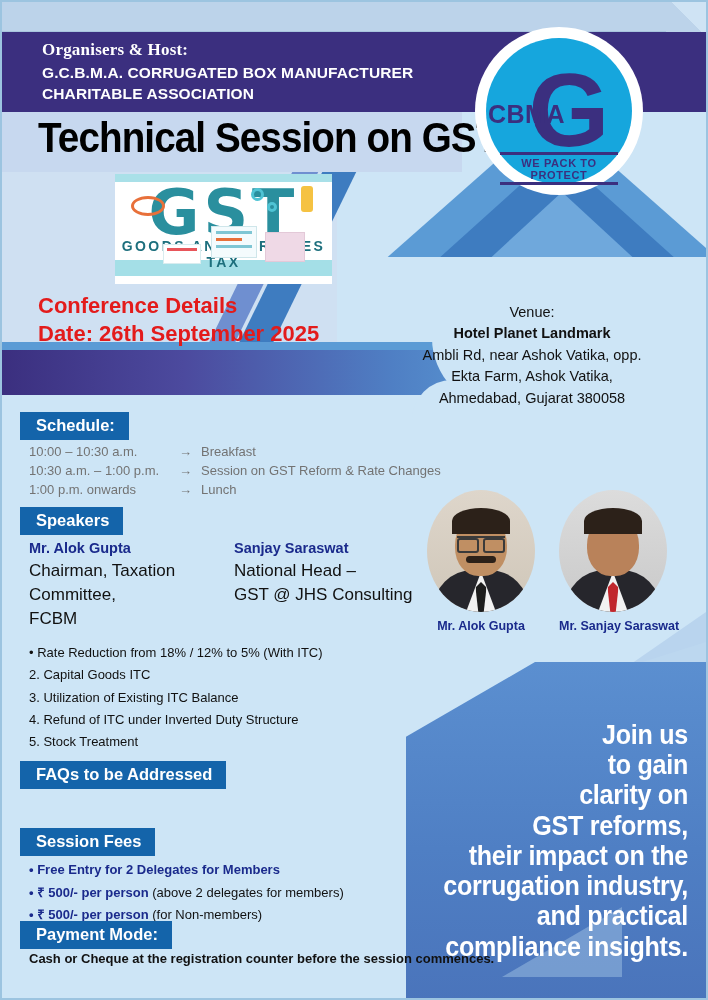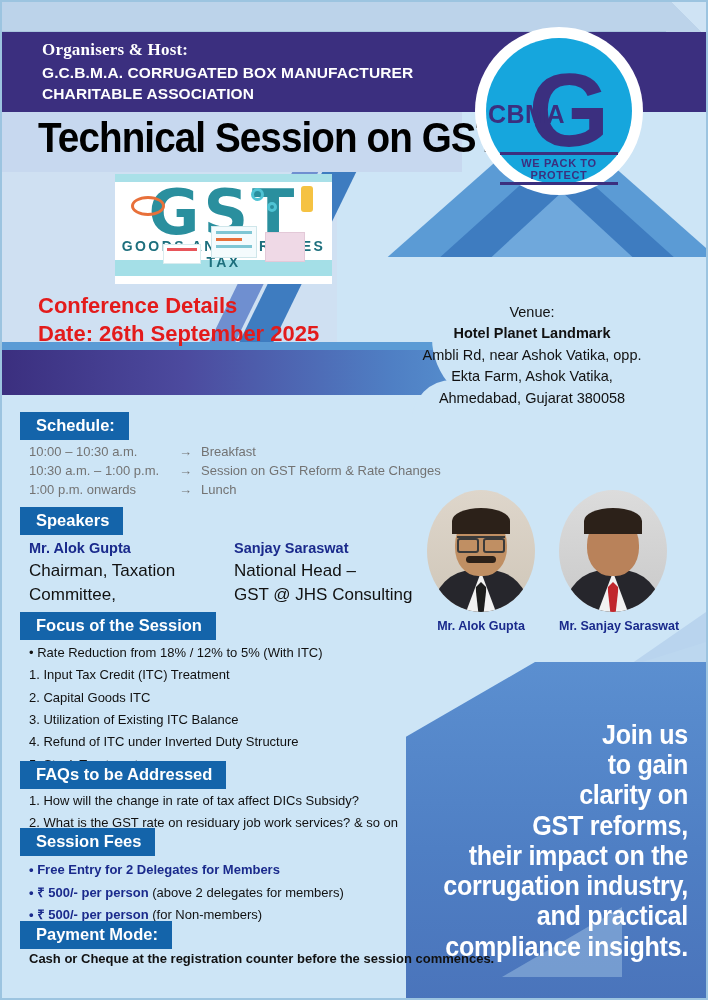--- a/index.html
+++ b/index.html
@@ -531,35 +531,29 @@
           <div class="shirt"></div>
           <div class="tie red"></div>
           <div class="face b"></div>
           <div class="hair"></div>
         </div>
         <div class="ph-cap">Mr. Sanjay Saraswat</div>
       </div>
     </div>
   </div>
 
-  <div class="sec-head" style="left:18px; top:610px;">Focus of the Session</div>
   <div class="blk" style="left:27px; top:640px; width:430px;">
     <div class="li">• Rate Reduction from 18% / 12% to 5% (With ITC)</div>
-    <div class="li">1. Input Tax Credit (ITC) Treatment</div>
     <div class="li">2. Capital Goods ITC</div>
     <div class="li">3. Utilization of Existing ITC Balance</div>
     <div class="li">4. Refund of ITC under Inverted Duty Structure</div>
     <div class="li">5. Stock Treatment</div>
   </div>
 
   <div class="sec-head" style="left:18px; top:759px;">FAQs to be Addressed</div>
-  <div class="blk" style="left:27px; top:788px; width:440px;">
-    <div class="li">1. How will the change in rate of tax affect DICs Subsidy?</div>
-    <div class="li">2. What is the GST rate on residuary job work services? &amp; so on</div>
-  </div>
 
   <div class="sec-head" style="left:18px; top:826px;">Session Fees</div>
   <div class="blk" style="left:27px; top:857px; width:420px;">
     <div class="fee">
       <b>• Free Entry for 2 Delegates for Members</b><span></span>
     </div>
     <div class="fee">
       <b>• ₹ 500/- per person</b><span> (above 2 delegates for members)</span>
     </div>
     <div class="fee">

